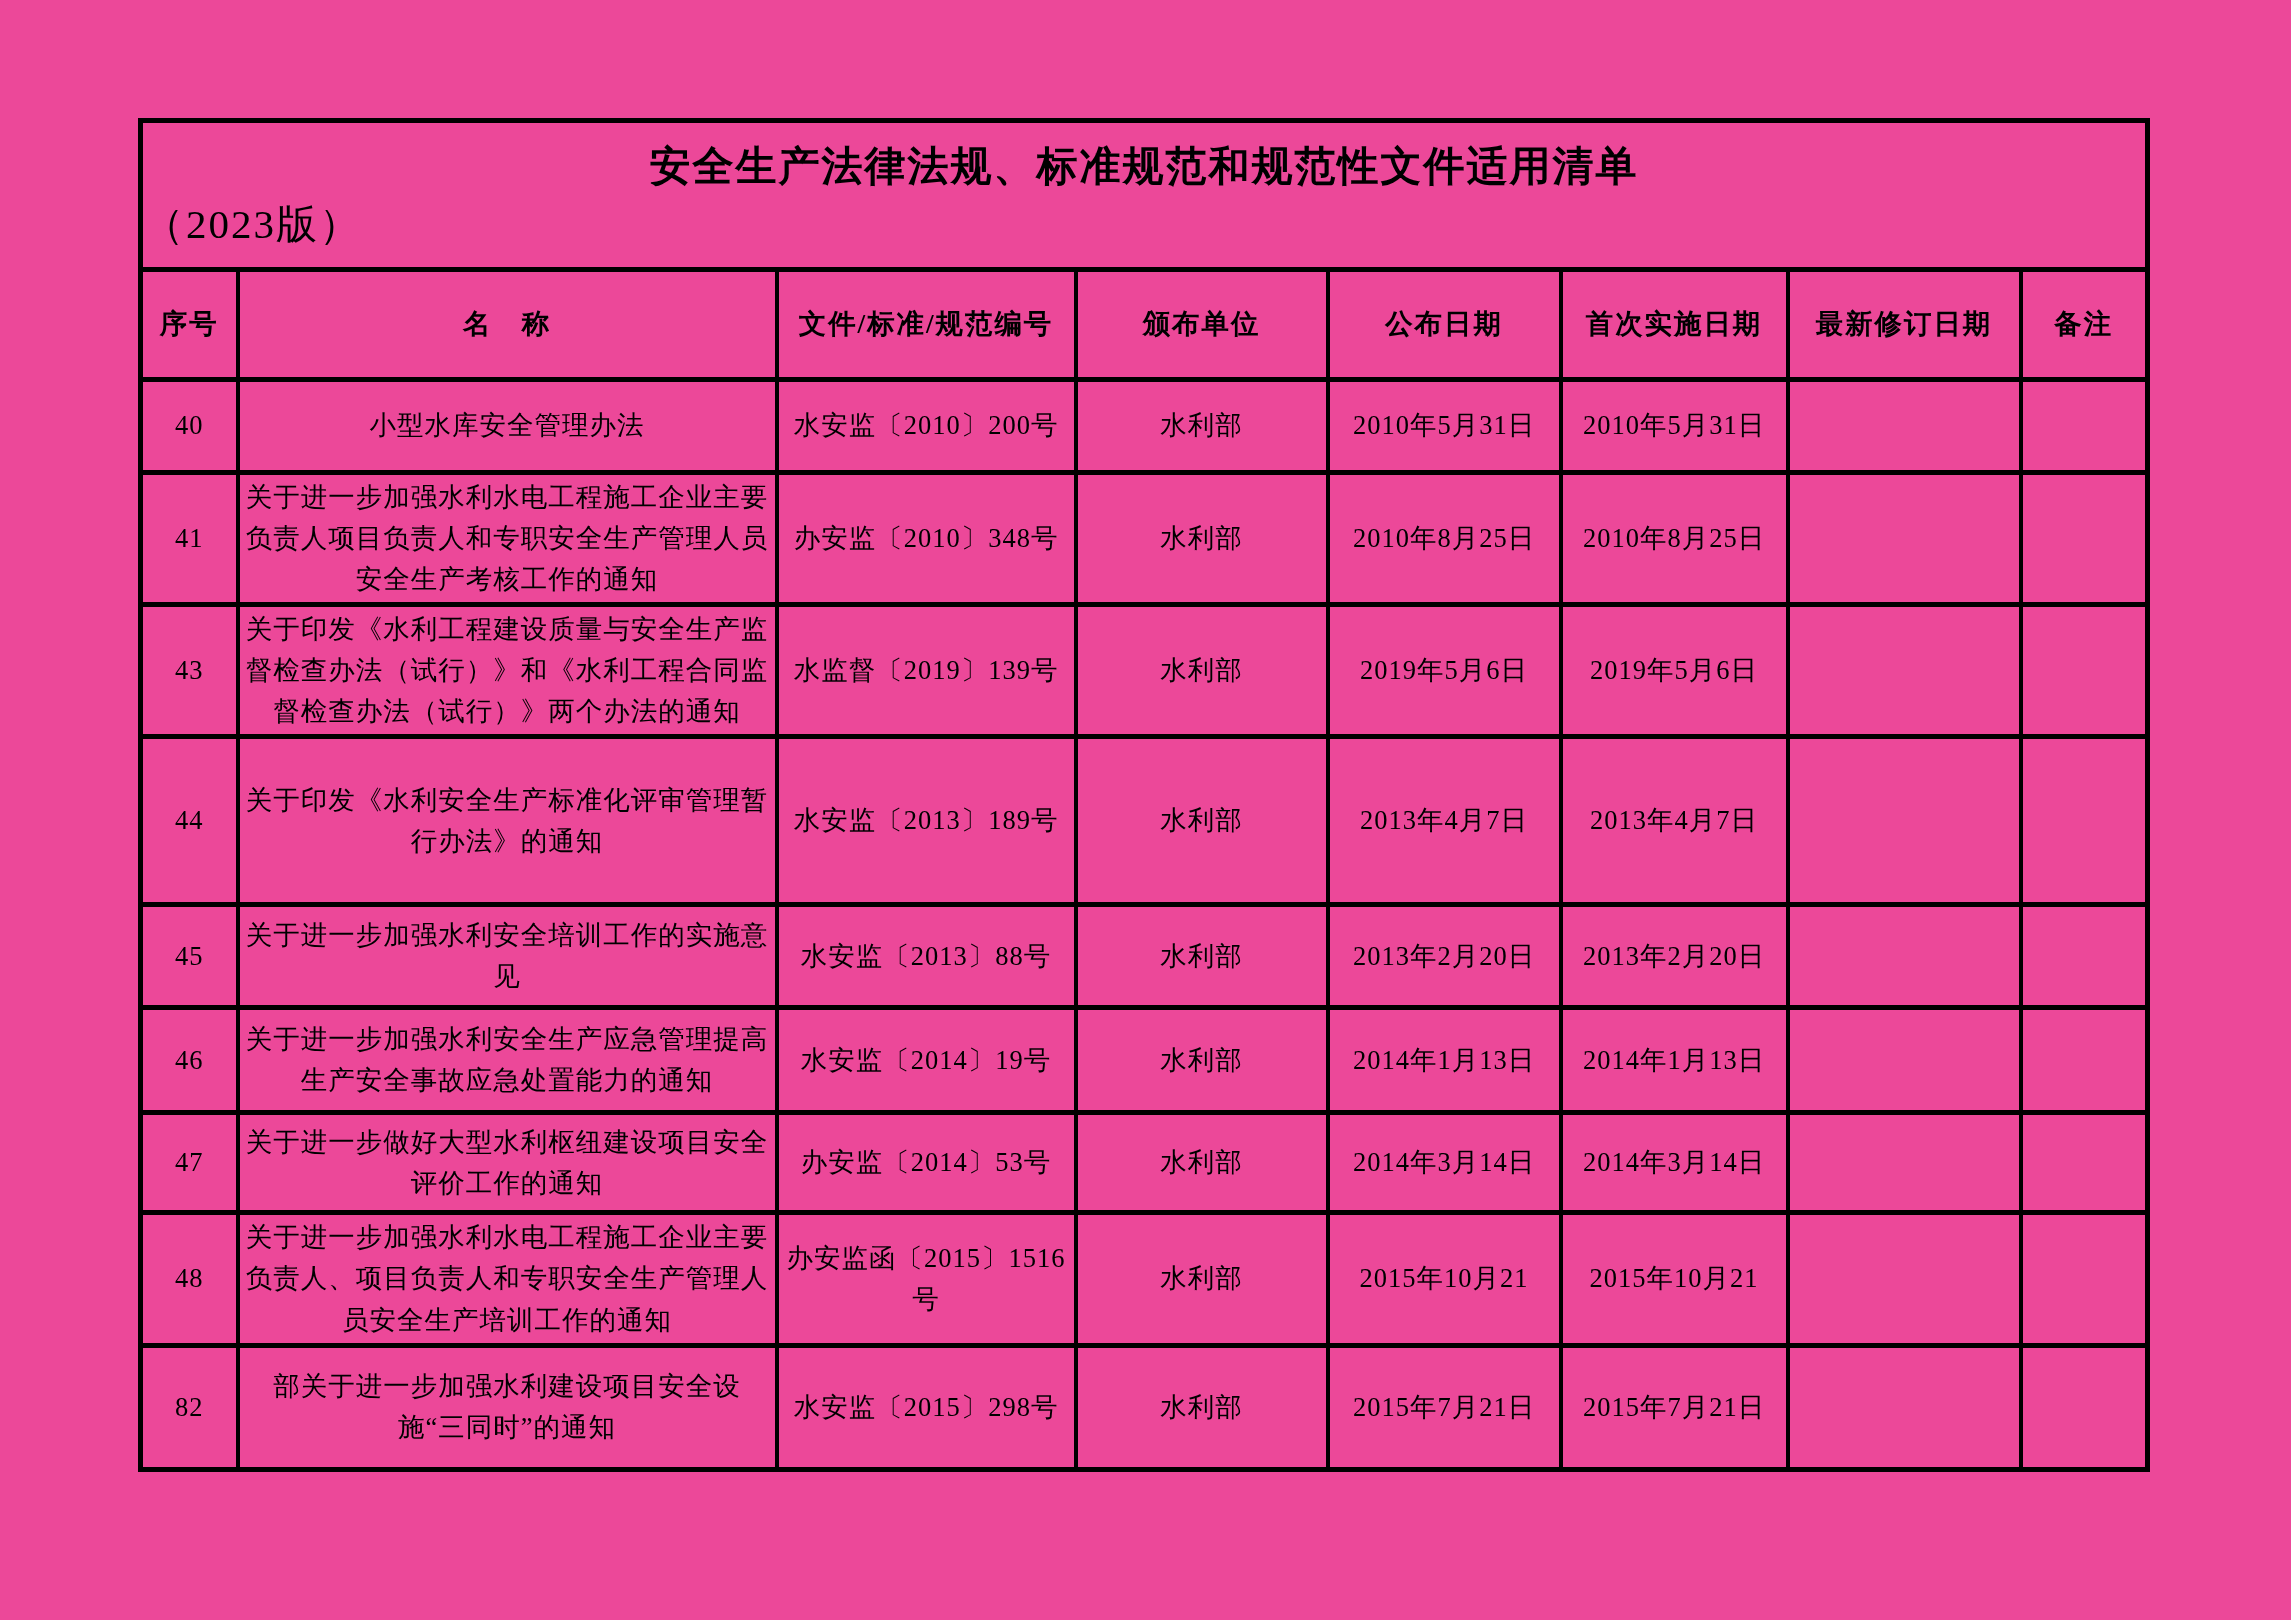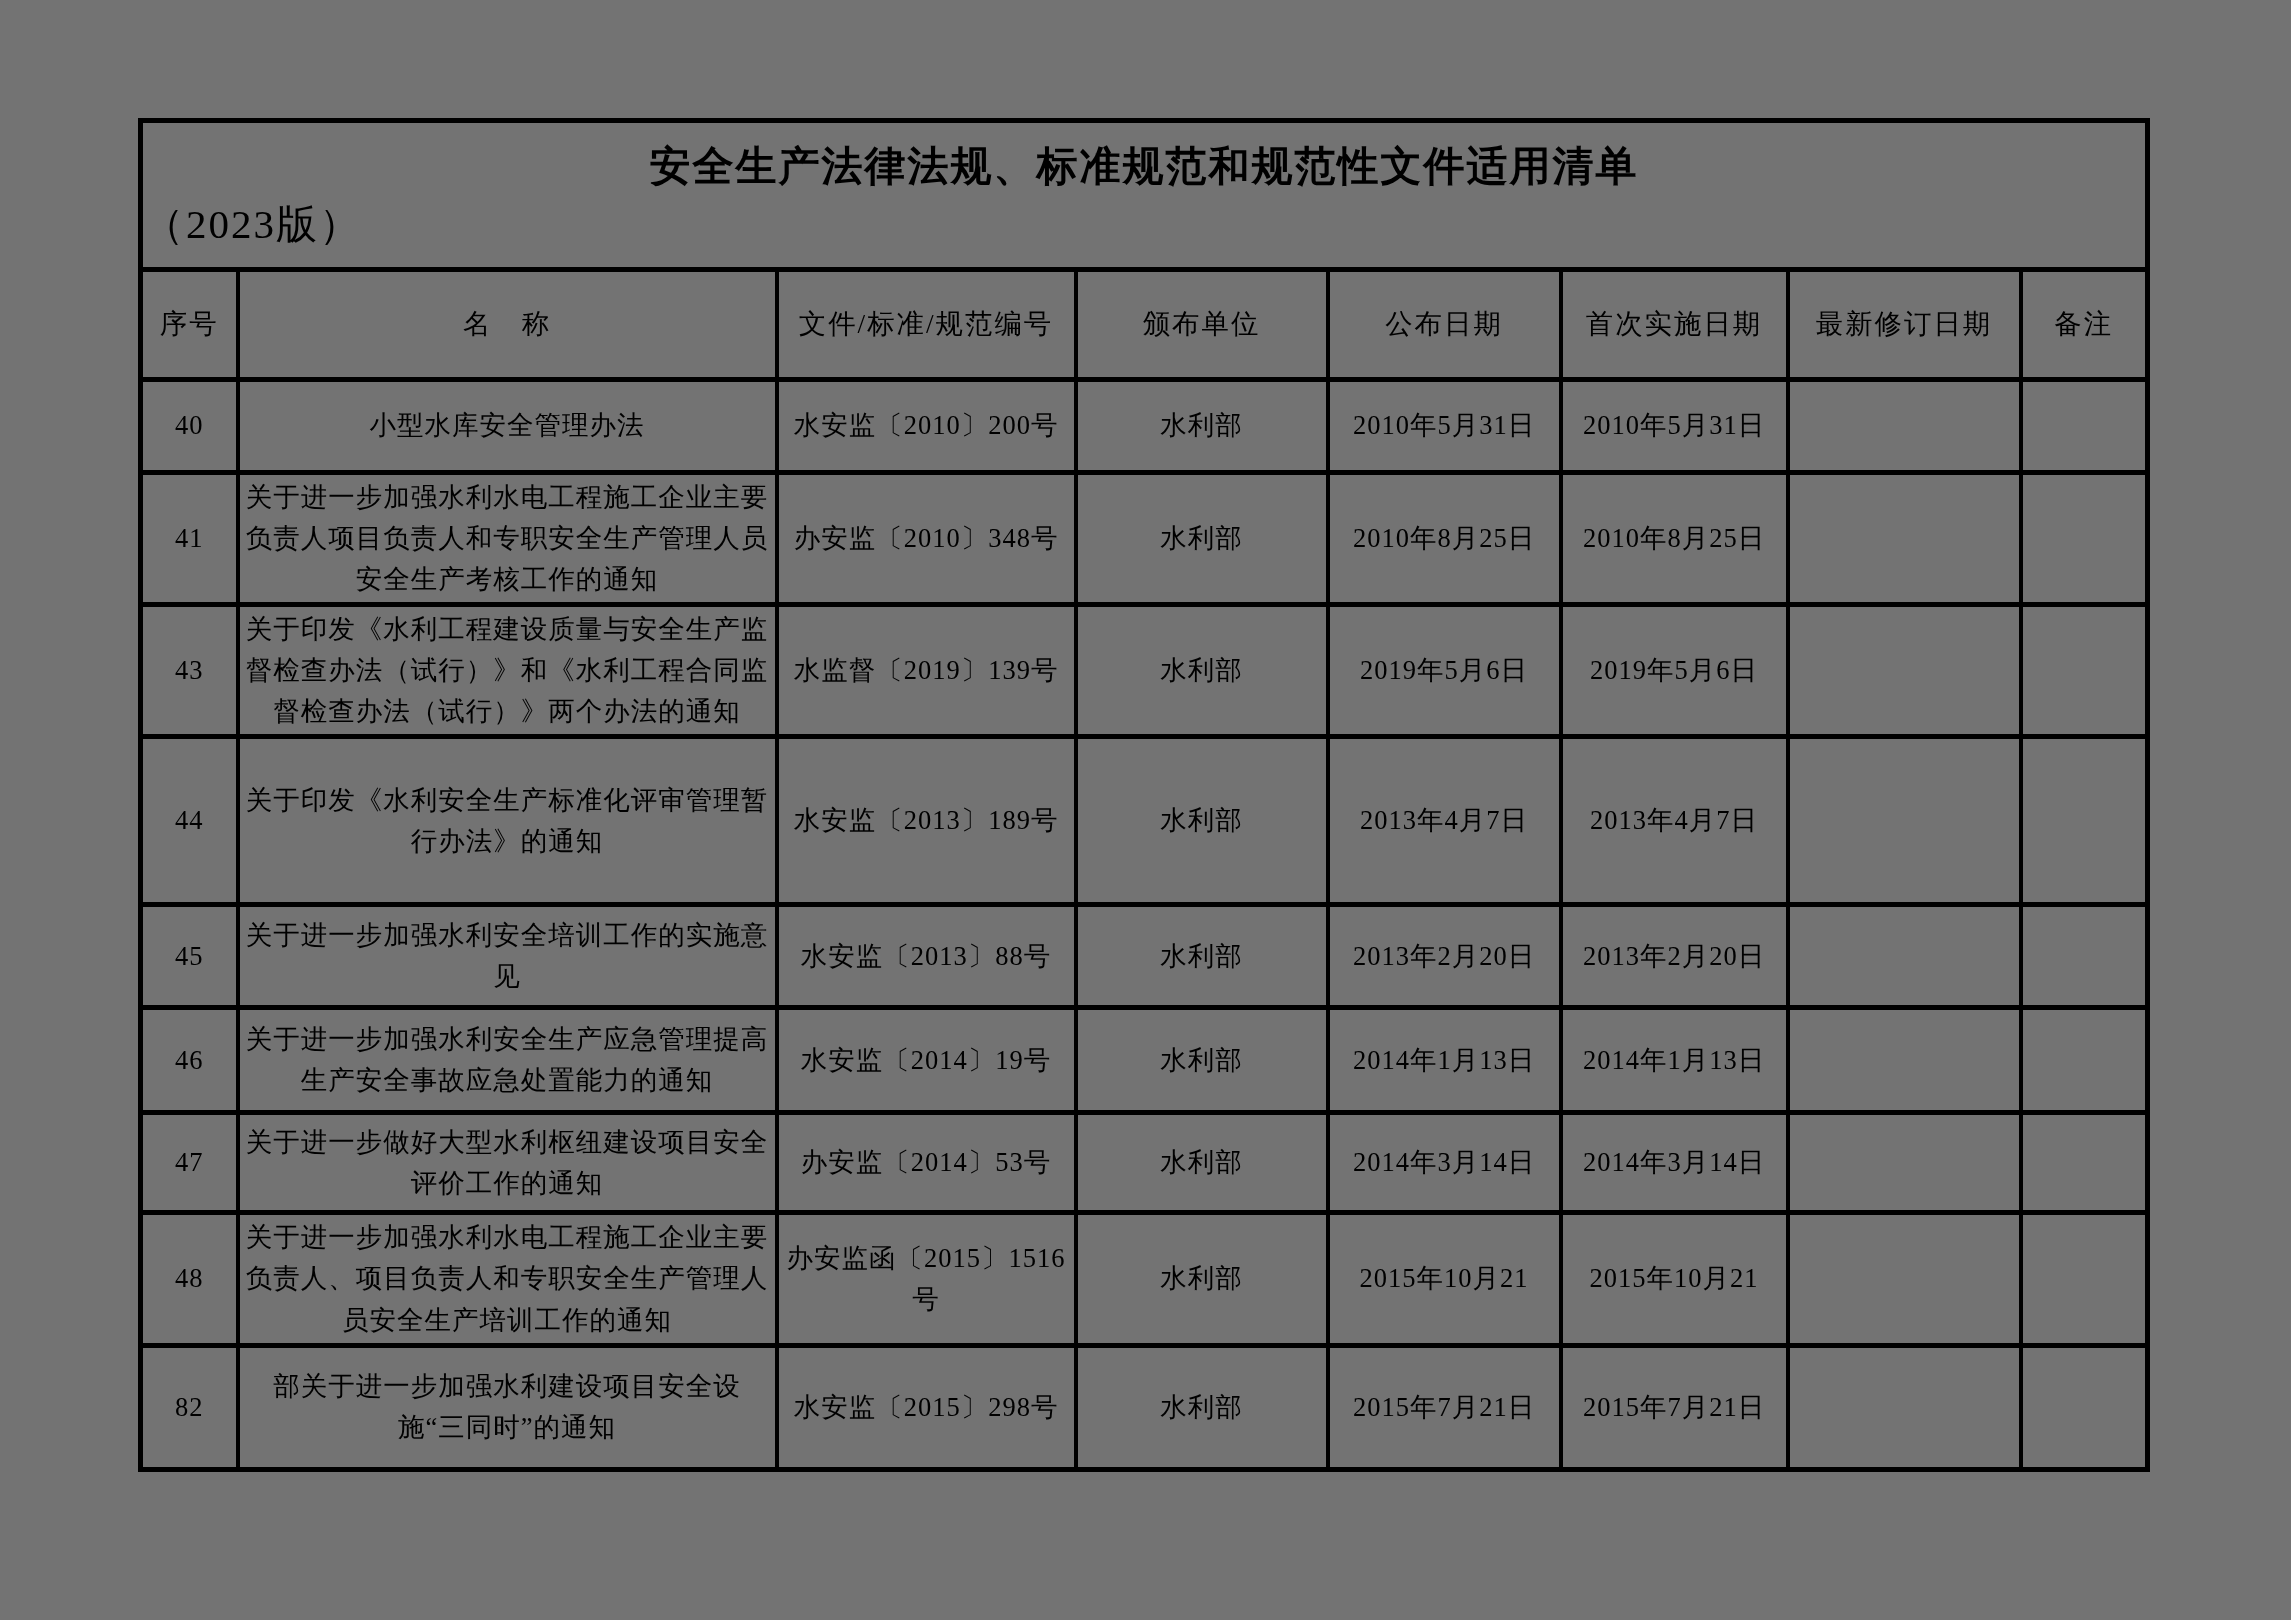--- a/index.html
+++ b/index.html
@@ -6,21 +6,21 @@
     margin: 0;
     padding: 0;
     background: #ffffff;
     font-family: "Liberation Serif", "DejaVu Serif", serif;
     color: #000000;
   }
   .page {
     position: relative;
     width: 2292px;
     height: 1620px;
-    background: #737373;
+    background: #ec4899;
     overflow: hidden;
   }
   table.doc-table {
     position: absolute;
     left: 138px;
     top: 118px;
     width: 2008px;
     border-collapse: collapse;
     table-layout: fixed;
     border: 5.9px solid #000000;
@@ -53,21 +53,21 @@
   .title-line2 {
     font-size: 41px;
     font-weight: normal;
     letter-spacing: 2px;
     line-height: 1.4;
     text-align: left;
   }
   tr.header-row th {
     height: 101px;
     font-size: 27.4px;
-    font-weight: normal;
+    font-weight: bold;
     letter-spacing: 2px;
   }
   td.name-cell {
     text-align: left;
     padding: 2px 9.8px;
     letter-spacing: 2px;
     font-family: Liberation Serif, serif;
   }
   
   #rows-body tr:nth-child(1)  { height: 93px; }

